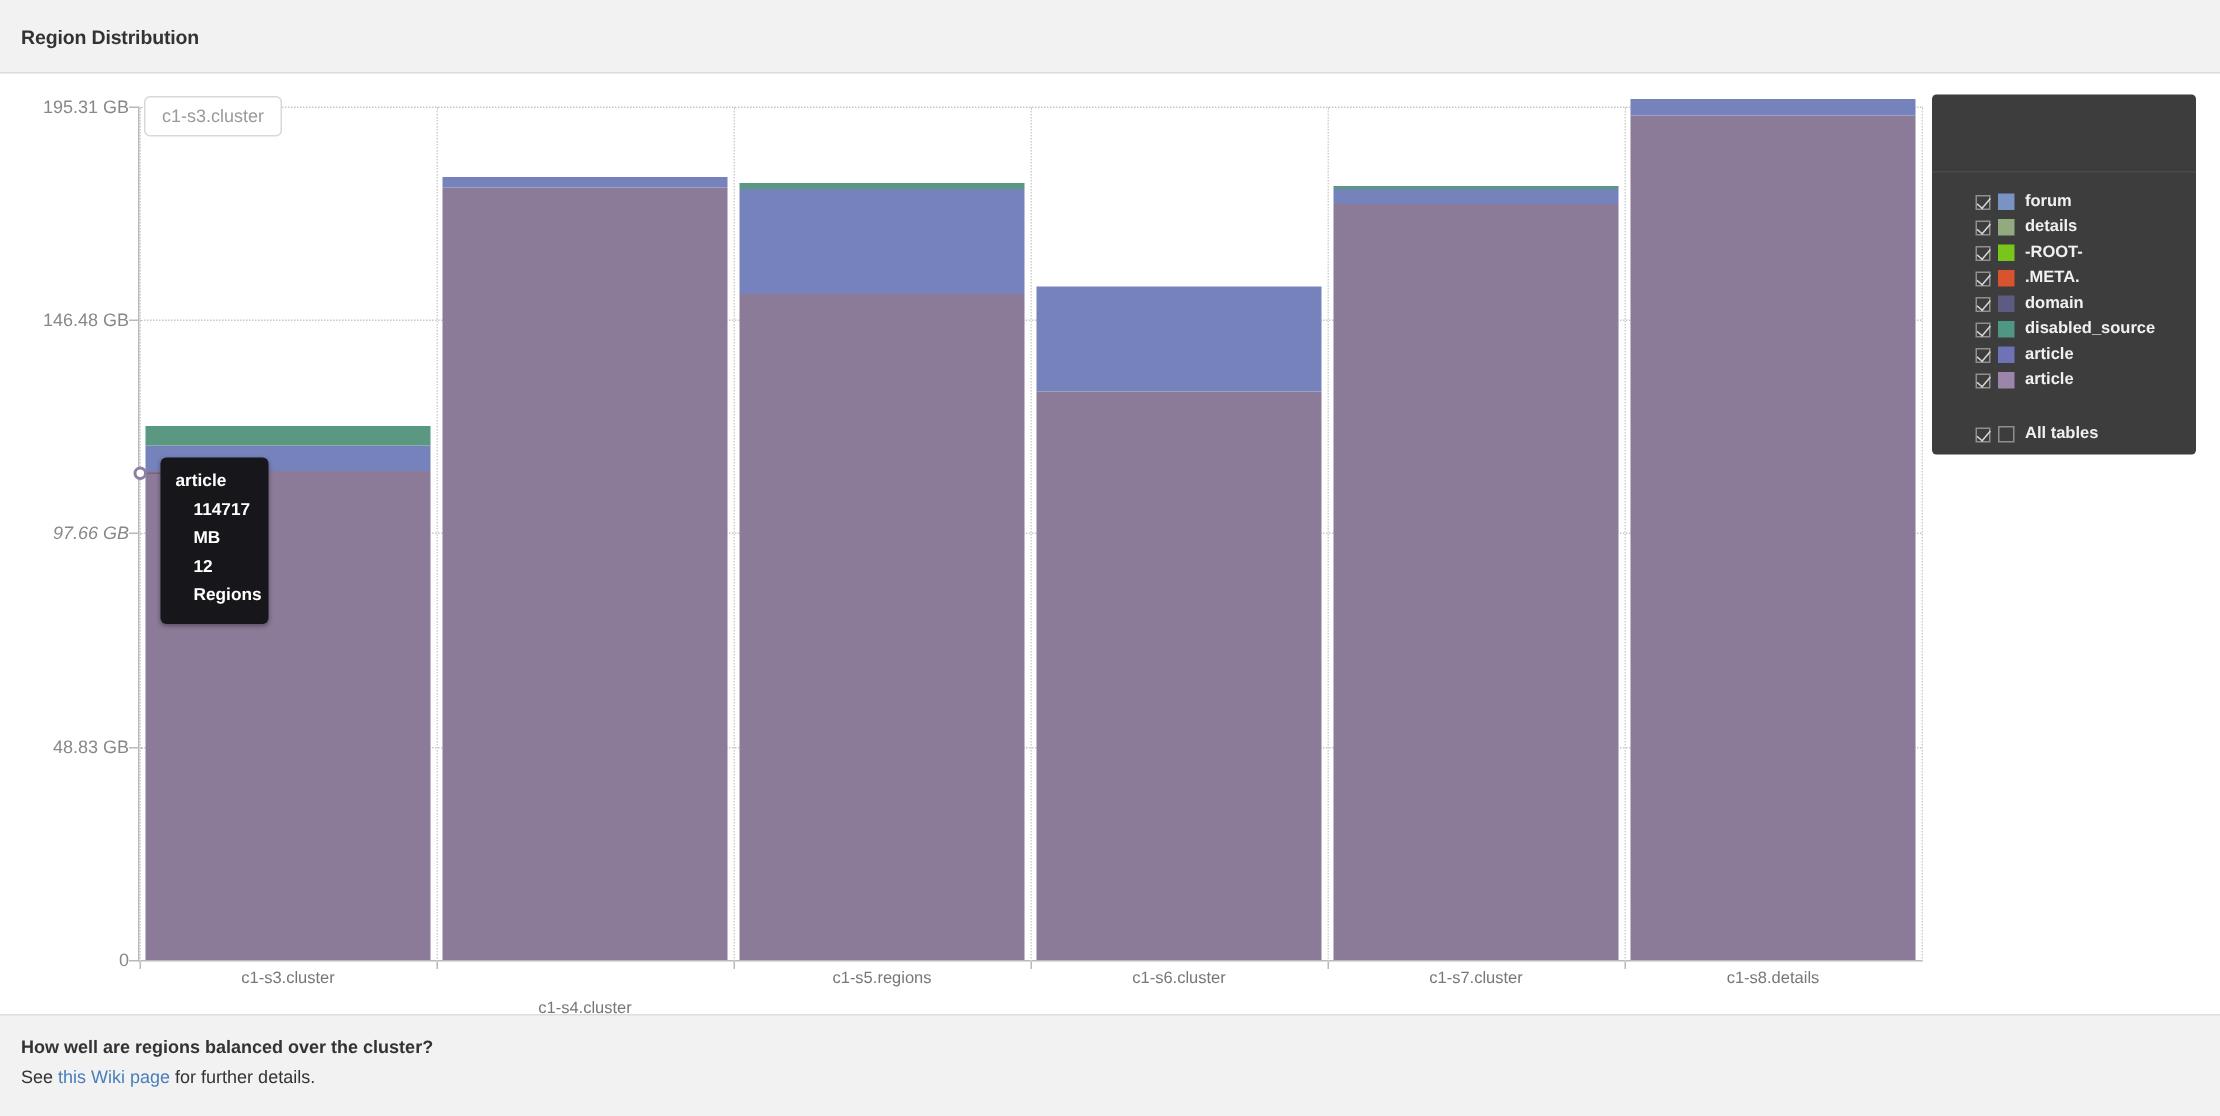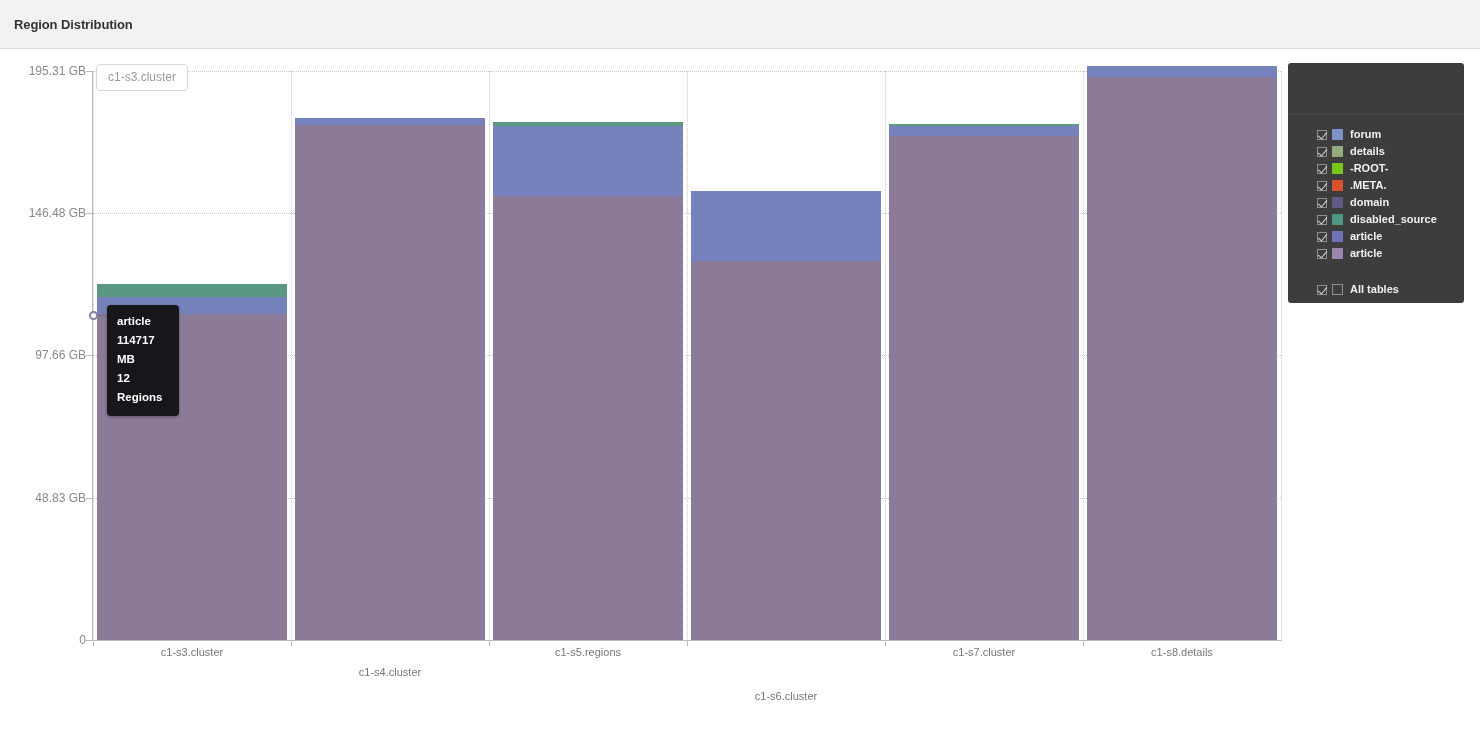--- a/index.html
+++ b/index.html
@@ -142,21 +142,21 @@
     padding: 7px 10px 9px 10px;
     background: #17161a;
     border-radius: 4px;
     color: #ffffff;
     font-size: 11.5px;
     line-height: 19px;
     box-shadow: 0 1px 3px rgba(0,0,0,0.35);
     z-index: 20;
   }
   .tooltip .tt-title { font-weight: bold; }
-  .tooltip .tt-row { font-weight: bold; }
+  .tooltip .tt-row { font-weight: bold; margin-left: 12px; }
 
   .hover-dot {
     position: absolute;
     left: 89px;
     top: 261px;
     width: 9px;
     height: 9px;
     border-radius: 50%;
     background: #ffffff;
     border: 2px solid #8d7fa4;
@@ -290,21 +290,21 @@
     <div class="axis-line-x"></div>
     <div id="yticks">
         <div class="ytick-wrap" style="top: 21px;">
           <div class="ytick-label">195.31 GB</div>
           <div class="ytick-mark"></div>
         </div>
         <div class="ytick-wrap" style="top: 163.257px;">
           <div class="ytick-label">146.48 GB</div>
           <div class="ytick-mark"></div>
         </div>
-        <div class="ytick-wrap" style="top: 305.485px;">
+        <div class="ytick-wrap" style="top: 305.485px; font-style: italic;">
           <div class="ytick-label">97.66 GB</div>
           <div class="ytick-mark"></div>
         </div>
         <div class="ytick-wrap" style="top: 447.743px;">
           <div class="ytick-label">48.83 GB</div>
           <div class="ytick-mark"></div>
         </div>
         <div class="ytick-wrap" style="top: 590px;">
           <div class="ytick-label">0</div>
           <div class="ytick-mark"></div>
@@ -355,21 +355,21 @@
         </div>
       </div>
     <div id="xticks">
         <div class="xtick-mark" style="left: 93px;"></div>
         <div class="xtick-label" style="left: 93px; width: 198px;">c1-s3.cluster</div>
         <div class="xtick-mark" style="left: 291px;"></div>
         <div class="xtick-label" style="left: 291px; width: 198px; margin-top: 20px;">c1-s4.cluster</div>
         <div class="xtick-mark" style="left: 489px;"></div>
         <div class="xtick-label" style="left: 489px; width: 198px;">c1-s5.regions</div>
         <div class="xtick-mark" style="left: 687px;"></div>
-        <div class="xtick-label" style="left: 687px; width: 198px; margin-top: 44px;">c1-s6.cluster</div>
+        <div class="xtick-label" style="left: 687px; width: 198px;">c1-s6.cluster</div>
         <div class="xtick-mark" style="left: 885px;"></div>
         <div class="xtick-label" style="left: 885px; width: 198px;">c1-s7.cluster</div>
         <div class="xtick-mark" style="left: 1083px;"></div>
         <div class="xtick-label" style="left: 1083px; width: 198px;">c1-s8.details</div>
       </div>
 
     <div class="hover-dot"></div>
     <div class="hover-dot-stem"></div>
 
     <div class="hover-label">c1-s3.cluster</div>
@@ -427,14 +427,18 @@
       </div>
     <div class="legend-all" id="legend-all">
         <div class="legend-row">
           <div class="cbox checked"></div>
           <div class="swatch empty"></div>
           <div class="legend-text">All tables</div>
         </div>
       </div>
   </div>
 
+  <div class="footer">
+    <div class="footer-q">How well are regions balanced over the cluster?</div>
+    <div class="footer-s"><span>See </span><a class="footer-link" href="#">this Wiki page</a><span> for further details.</span></div>
+  </div>
 
 </div>
 
 </body></html>

